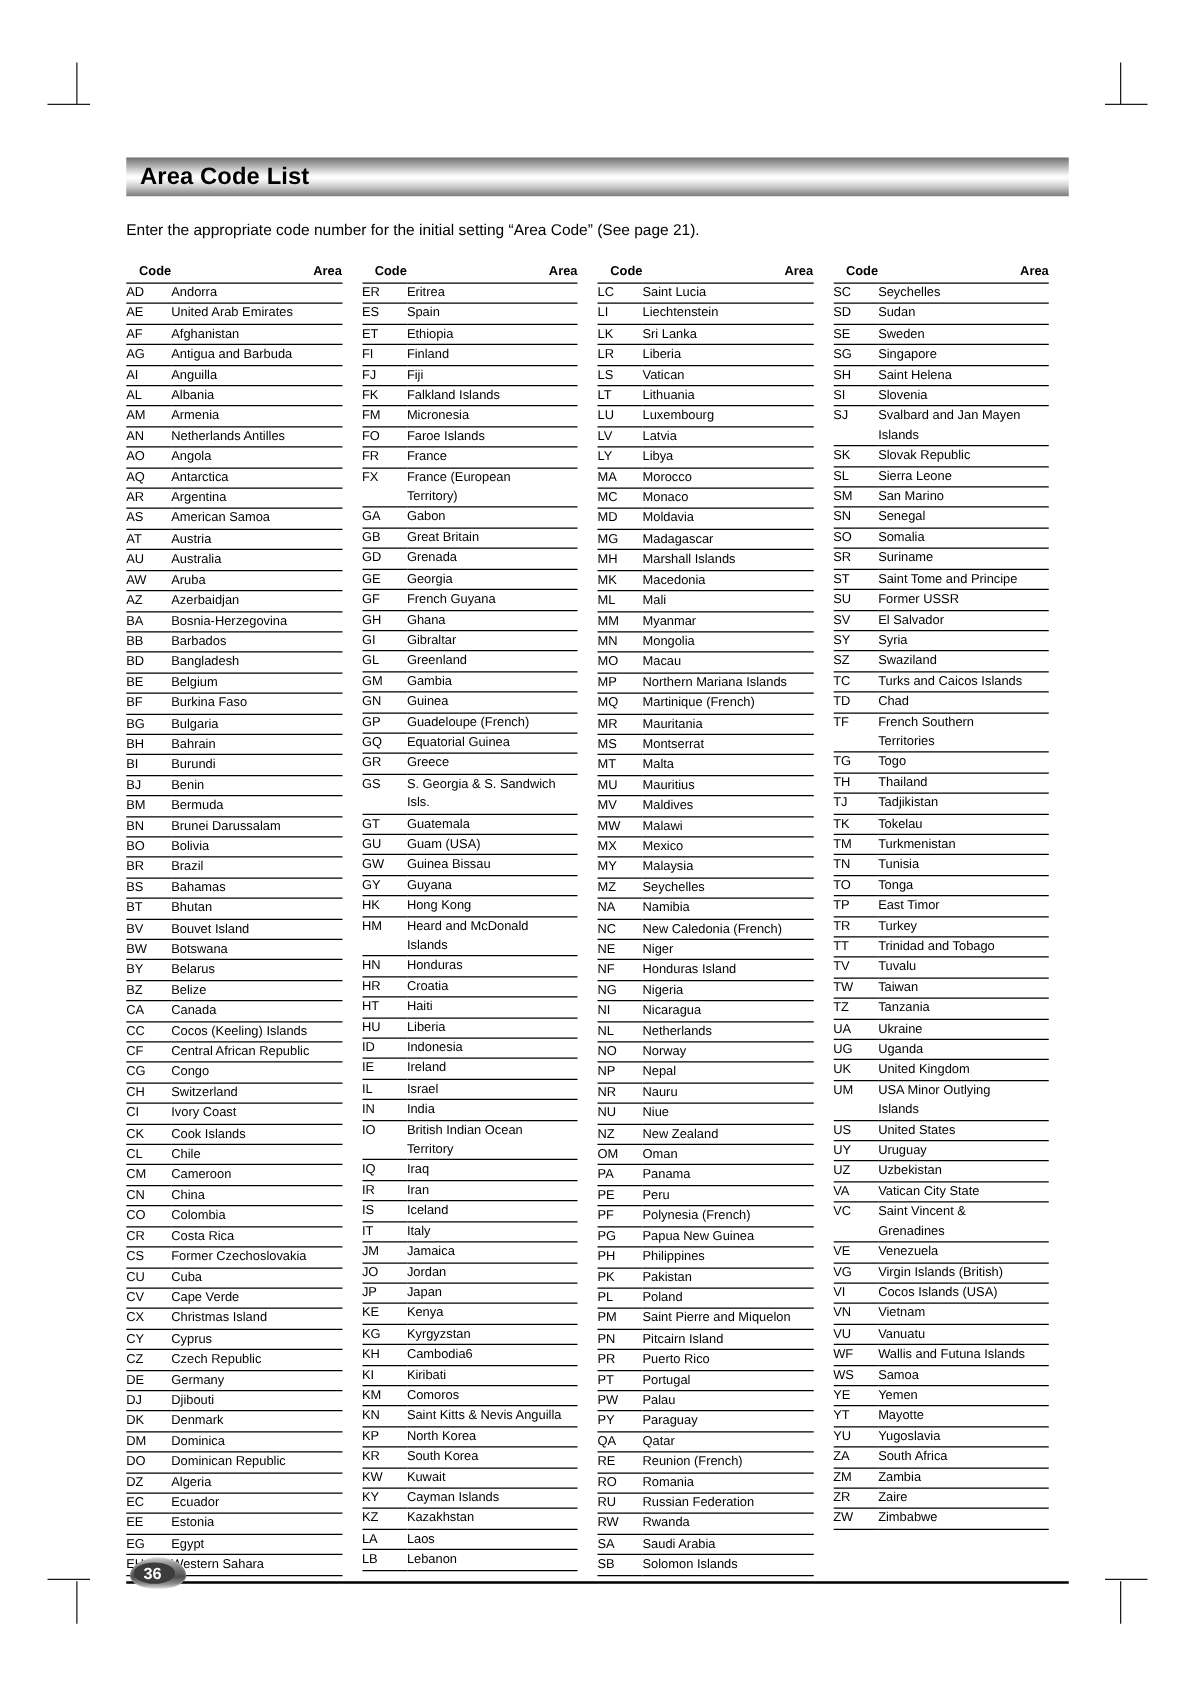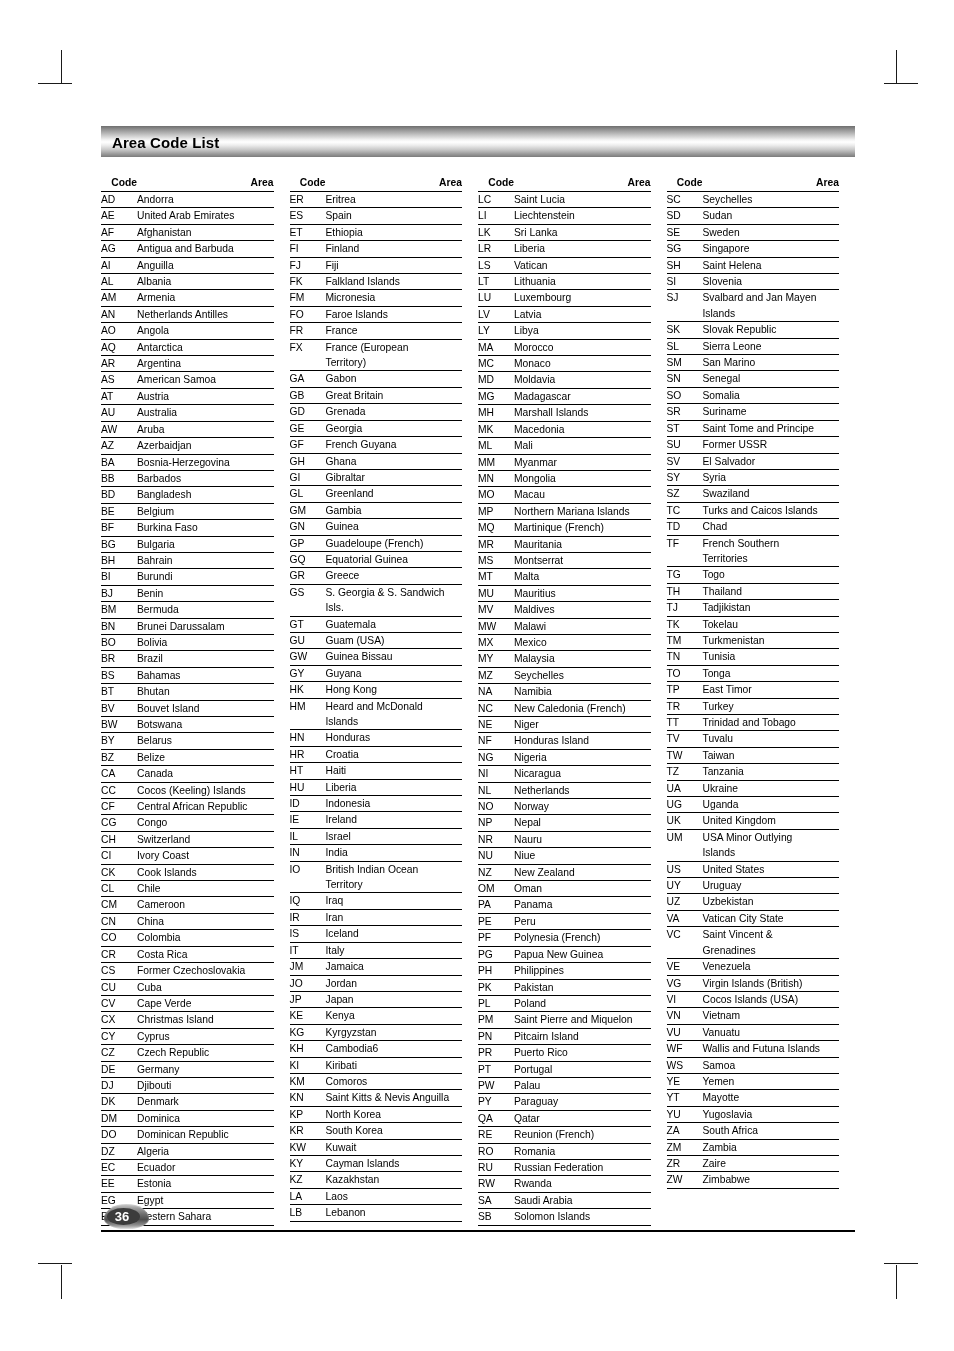--- a/index.html
+++ b/index.html
@@ -54,21 +54,21 @@
         #ededed 62%,
         #c9c9c9 76%,
         #9a9a9a 90%,
         #7b7b7b 100%);
   }
   .title-bar .title-text {
     position: absolute;
     left: 11px;
     top: 50%;
     transform: translateY(-50%);
-    font-size: 15px;
+    font-size: 19px;
     font-weight: bold;
     letter-spacing: 0.1px;
     color: #000000;
     white-space: nowrap;
   }
 
   
   .intro {
     margin-top: 19px;
     font-size: 12.4px;
@@ -127,21 +127,21 @@
     bottom: -6px;
     width: 754px;
     height: 1.6px;
     background: #000;
   }
 
   
   .page-num {
     position: absolute;
     left: 104px;
-    top: 1204px;
+    top: 1246px;
     width: 45px;
     height: 25px;
   }
   .page-num .disc {
     position: absolute;
     inset: 0;
     border-radius: 50% 50% 46% 46% / 58% 58% 42% 42%;
     background: linear-gradient(to bottom,
         #cfcfcf 0%,
         #9b9b9b 18%,
@@ -185,20 +185,21 @@
 <div class="crop h crop-bl-h"></div>
 <div class="crop v crop-br-v"></div>
 <div class="crop h crop-br-h"></div>
 
 <div class="page">
 
   <div class="title-bar">
     <span class="title-text">Area Code List</span>
   </div>
 
+  <div class="intro">Enter the appropriate code number for the initial setting “Area Code” (See page 21).</div>
 
   <div class="tables" id="tables-root">
       <div class="col">
         <table class="tbl">
           <thead>
             <tr>
               <th class="code">Code</th>
               <th class="area">Area</th>
             </tr>
           </thead>

